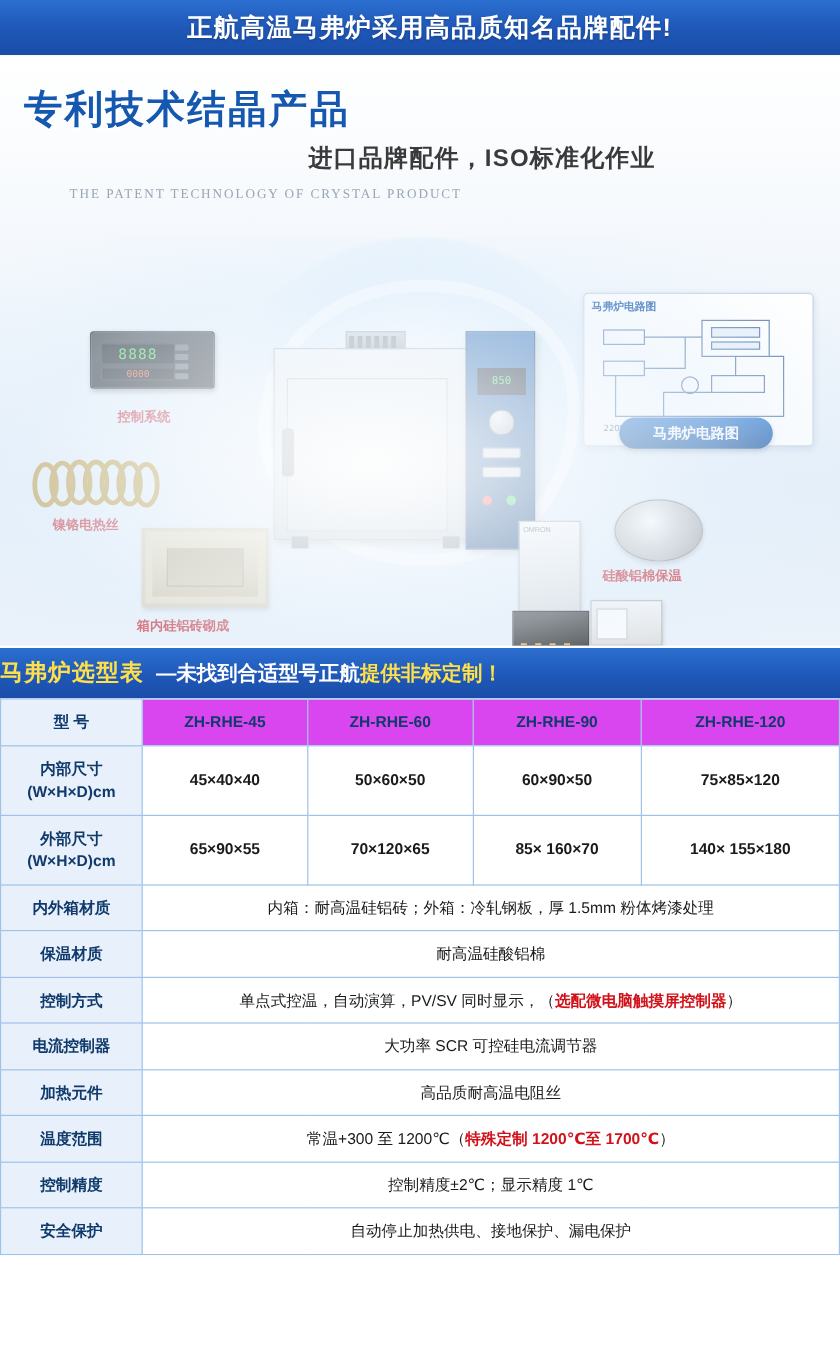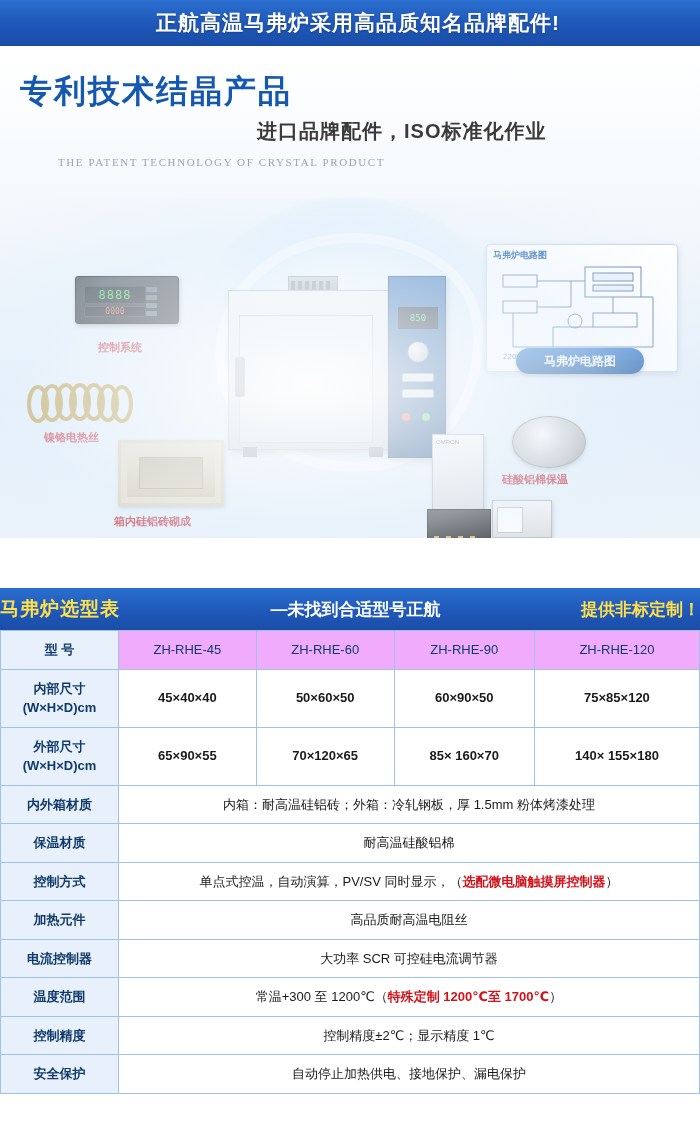--- a/index.html
+++ b/index.html
@@ -223,23 +223,22 @@
     position:absolute; left:492px; top:452px; width:60px; height:38px;
     background: linear-gradient(180deg,#f6f6f6,#dcdcdc); border:1px solid #b3b3b3;
     box-shadow:1px 2px 4px rgba(0,0,0,.18);
   }
   .relay2 .w{ position:absolute; left:4px; top:6px; width:26px; height:26px; background:#fff; border:1px solid #c0c0c0;}
 
   
   .tbl-head {
     background: linear-gradient(180deg,#2b6fd0 0%,#1f58b8 55%,#1a4da8 100%);
     height: 44px;
-    display:flex; align-items:center; justify-content:space-between;
+    display:flex; align-items:center; justify-content:flex-start;
     border-top:2px solid #fff;
-    margin-top:48px;
   }
   .tbl-head .t1{ color:#ffe04b; font-size:19px; font-weight:bold; letter-spacing:1px;}
   .tbl-head .t2{ color:#ffffff; font-size:17px; font-weight:bold; margin-left:10px;}
   .tbl-head .t3{ color:#ffe04b; font-size:17px; font-weight:bold;}
 
   table.spec{
     width:700px; border-collapse:collapse; background:#fff;
     font-size:13px;
   }
   table.spec td{
@@ -250,22 +249,22 @@
     line-height:1.5;
   }
   td.lbl{
     background:#e8f1fb;
     width:118px;
     font-weight:bold;
     color:#103a6b;
     font-size:13px;
   }
   td.modelhdr{
-    background:#f0abfc;
-    font-weight:normal;
+    background:#d946ef;
+    font-weight:bold;
     color:#103a6b;
   }
   td.val{ color:#1a1a1a; font-weight:bold; }
   td.wide{ color:#1a1a1a; }
   .red{ color:#d0121b; font-weight:bold; }
 </style>
 </head>
 <body>
 
 <div class="page">
@@ -420,30 +419,30 @@
         <td class="lbl">保温材质</td>
         <td class="wide" colspan="4">耐高温硅酸铝棉</td>
       </tr>
 
       <tr>
         <td class="lbl">控制方式</td>
         <td class="wide" colspan="4"><span>单点式控温，自动演算，PV/SV 同时显示，（</span><span class="red">选配微电脑触摸屏控制器</span><span>）</span></td>
       </tr>
 
       <tr>
+        <td class="lbl">电流控制器</td>
+        <td class="wide" colspan="4">大功率 SCR 可控硅电流调节器</td>
+      </tr>
+
+      <tr>
         <td class="lbl">加热元件</td>
         <td class="wide" colspan="4">高品质耐高温电阻丝</td>
       </tr>
 
       <tr>
-        <td class="lbl">电流控制器</td>
-        <td class="wide" colspan="4">大功率 SCR 可控硅电流调节器</td>
-      </tr>
-
-      <tr>
         <td class="lbl">温度范围</td>
         <td class="wide" colspan="4"><span>常温+300 至 1200℃（</span><span class="red">特殊定制 1200℃至 1700℃</span><span>）</span></td>
       </tr>
 
 
       <tr>
         <td class="lbl">控制精度</td>
         <td class="wide" colspan="4">控制精度±2℃；显示精度 1℃</td>
       </tr>
 

